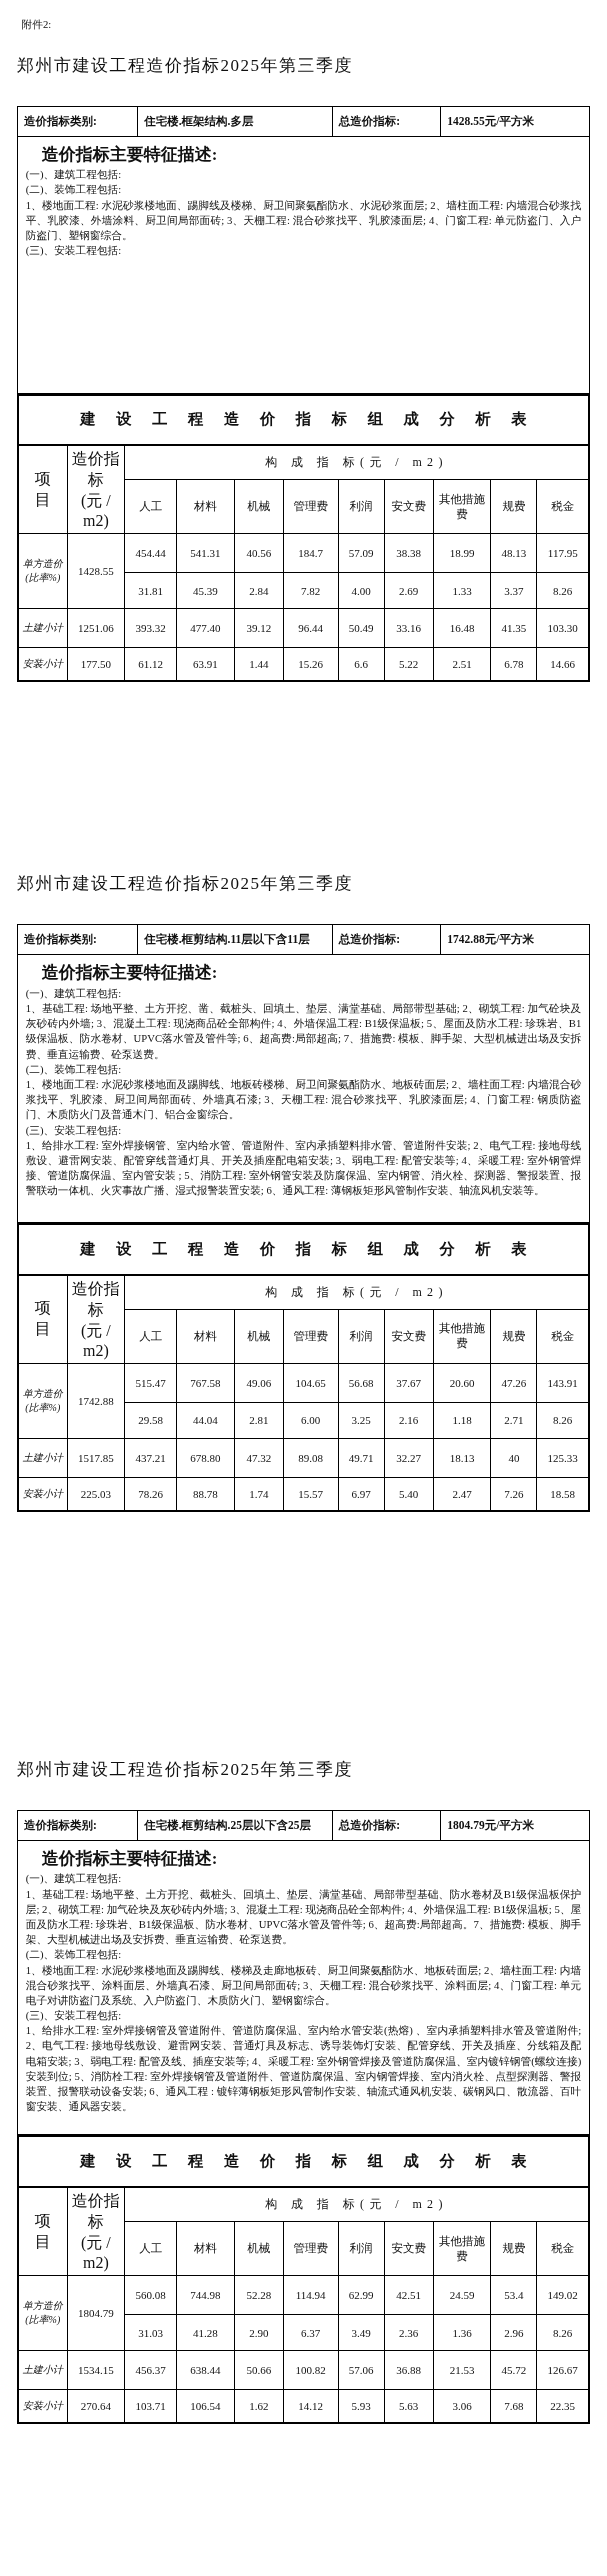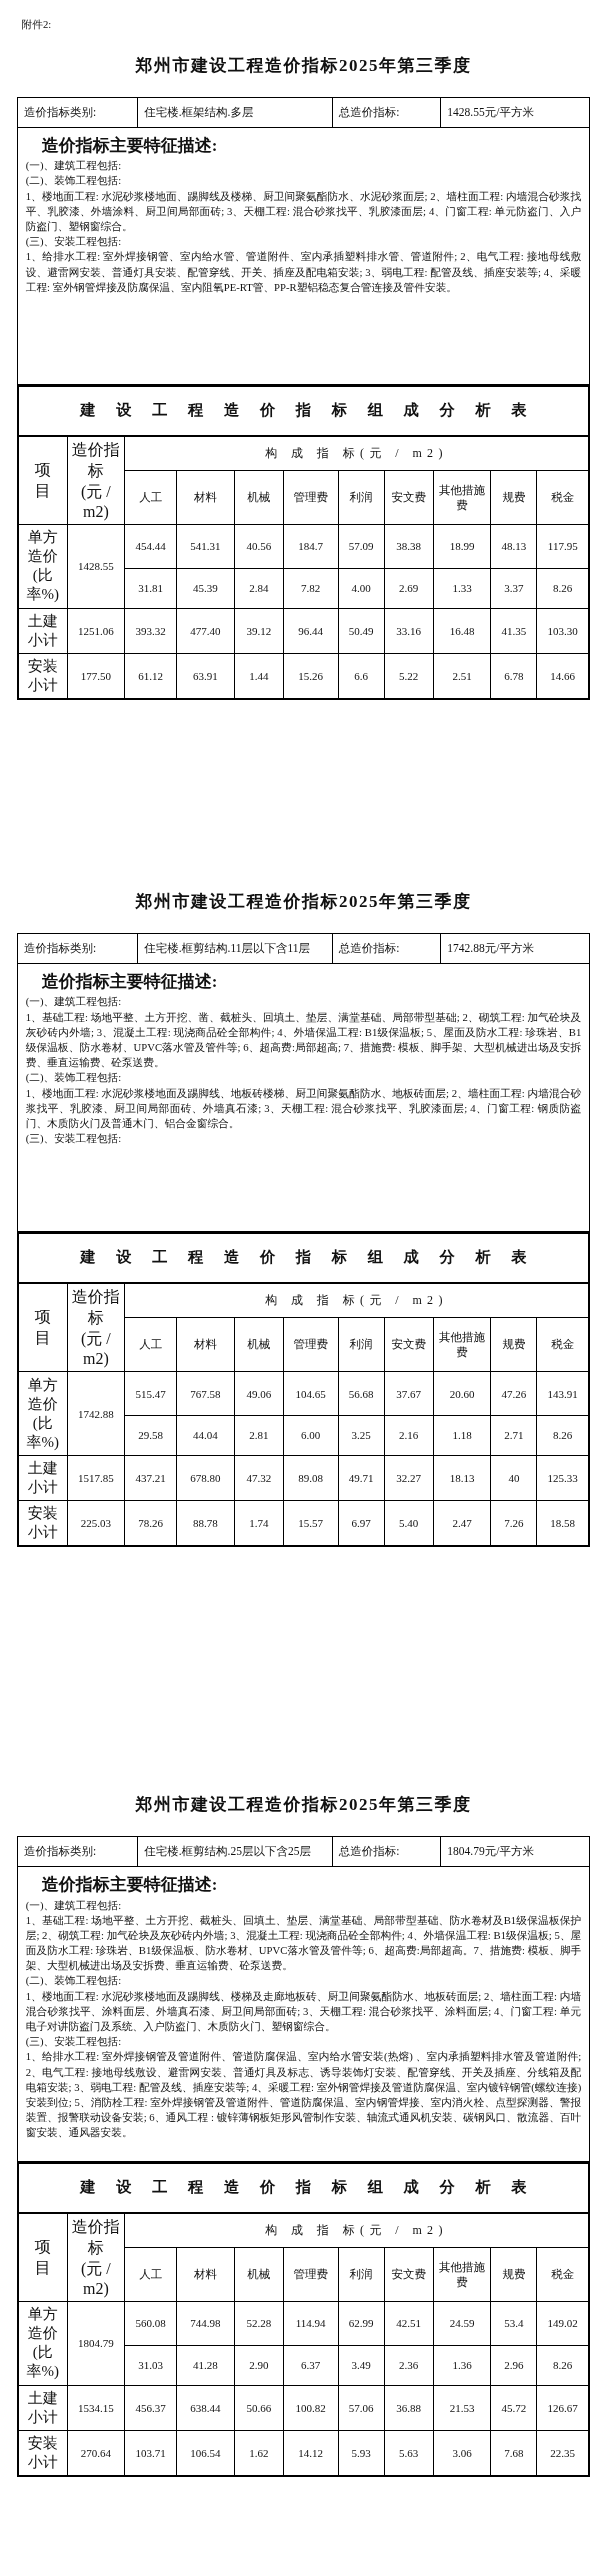--- a/index.html
+++ b/index.html
@@ -18,34 +18,35 @@
     padding: 18.4px 17px 0 17px;
   }
   .attachment {
     font-size: 10.7px;
     padding-left: 4.6px;
   }
   .section { }
   .section.sec2 { margin-top: 190px; }
   .section.sec3 { margin-top: 246px; }
   .doc-title {
-    text-align: center;
+    text-align: left;
     font-size: 17px;
-    font-weight: bold;
+    font-weight: normal;
     letter-spacing: 1.5px;
     margin-top: 21.4px;
   }
   table {
     width: 100%;
     border-collapse: collapse;
     table-layout: fixed;
   }
   .info-table {
-    margin-top: 20px;
+    margin-top: 29px;
     border: 1.9px solid #000;
+    font-weight: bold;
   }
   .info-table td {
     border: 1.1px solid #000;
     font-size: 11.5px;
     padding: 6.9px 6.1px;
     vertical-align: middle;
   }
   .info-table .left { text-align: left; }
   .info-table .center { text-align: left; }
   .desc-box {
@@ -97,21 +98,21 @@
   }
   .analysis .rowspan-head {
     border-bottom: 1.9px solid #000;
     font-size: 16px;
   }
   .analysis tr.sep td { border-top: 1.9px solid #000; }
   .analysis .num { padding: 13px 1.5px; margin-top: 8px; }
   .analysis .num-ratio { padding: 11.5px 1.5px; }
   .analysis .num-civil { padding: 13px 1.5px; }
   .analysis .num-install { padding: 10px 1.5px; }
-  .analysis .row-label { font-size: 15px; }
+  .analysis .row-label { font-size: 10px; font-style: italic; }
   .pre { white-space: pre-line; }
 </style>
 </head>
 <body>
 
 <div class="page">
 
   <div class="attachment">附件2:</div>
 
   <div class="section sec1">
@@ -133,21 +134,20 @@
       </tr>
     </tbody>
       </table>
 
     <div class="desc-box h1">
       <div class="desc-title">造价指标主要特征描述:</div>
       <div class="desc-line">(一)、建筑工程包括:</div>
       <div class="desc-line">(二)、装饰工程包括:</div>
       <div class="desc-line">1、楼地面工程: 水泥砂浆楼地面、踢脚线及楼梯、厨卫间聚氨酯防水、水泥砂浆面层; 2、墙柱面工程: 内墙混合砂浆找平、乳胶漆、外墙涂料、厨卫间局部面砖; 3、天棚工程: 混合砂浆找平、乳胶漆面层; 4、门窗工程: 单元防盗门、入户防盗门、塑钢窗综合。</div>
       <div class="desc-line">(三)、安装工程包括:</div>
-      <div class="desc-line">1、给排水工程: 室外焊接钢管、室内给水管、管道附件、室内承插塑料排水管、管道附件; 2、电气工程: 接地母线敷设、避雷网安装、普通灯具安装、配管穿线、开关、插座及配电箱安装; 3、弱电工程: 配管及线、插座安装等; 4、采暖工程: 室外钢管焊接及防腐保温、室内阻氧PE-RT管、PP-R塑铝稳态复合管连接及管件安装。</div>
     </div>
 
     <table class="analysis">
       <colgroup>
         <col style="width:8.5%">
           <col style="width:10%">
           <col style="width:9%">
           <col style="width:10%">
           <col style="width:8.5%">
           <col style="width:9.5%">
@@ -253,20 +253,21 @@
     </tbody>
       </table>
 
     <div class="desc-box h2">
       <div class="desc-title">造价指标主要特征描述:</div>
       <div class="desc-line">(一)、建筑工程包括:</div>
       <div class="desc-line">1、基础工程: 场地平整、土方开挖、凿、截桩头、回填土、垫层、满堂基础、局部带型基础;  2、砌筑工程: 加气砼块及灰砂砖内外墙; 3、混凝土工程: 现浇商品砼全部构件; 4、外墙保温工程: B1级保温板; 5、屋面及防水工程: 珍珠岩、B1级保温板、防水卷材、UPVC落水管及管件等; 6、超高费:局部超高; 7、措施费: 模板、脚手架、大型机械进出场及安拆费、垂直运输费、砼泵送费。</div>
       <div class="desc-line">(二)、装饰工程包括:</div>
       <div class="desc-line">1、楼地面工程: 水泥砂浆楼地面及踢脚线、地板砖楼梯、厨卫间聚氨酯防水、地板砖面层;  2、墙柱面工程: 内墙混合砂浆找平、乳胶漆、厨卫间局部面砖、外墙真石漆; 3、天棚工程: 混合砂浆找平、乳胶漆面层; 4、门窗工程: 钢质防盗门、木质防火门及普通木门、铝合金窗综合。</div>
       <div class="desc-line">(三)、安装工程包括:</div>
+      <div class="desc-line">1、给排水工程: 室外焊接钢管、室内给水管、管道附件、室内承插塑料排水管、管道附件安装; 2、电气工程: 接地母线敷设、避雷网安装、配管穿线普通灯具、开关及插座配电箱安装; 3、弱电工程: 配管安装等; 4、采暖工程: 室外钢管焊接、管道防腐保温、室内管安装 ; 5、消防工程: 室外钢管安装及防腐保温、室内钢管、消火栓、探测器、警报装置、报警联动一体机、火灾事故广播、湿式报警装置安装; 6、通风工程: 薄钢板矩形风管制作安装、轴流风机安装等。</div>
     </div>
 
     <table class="analysis">
       <colgroup>
         <col style="width:8.5%">
           <col style="width:10%">
           <col style="width:9%">
           <col style="width:10%">
           <col style="width:8.5%">
           <col style="width:9.5%">

